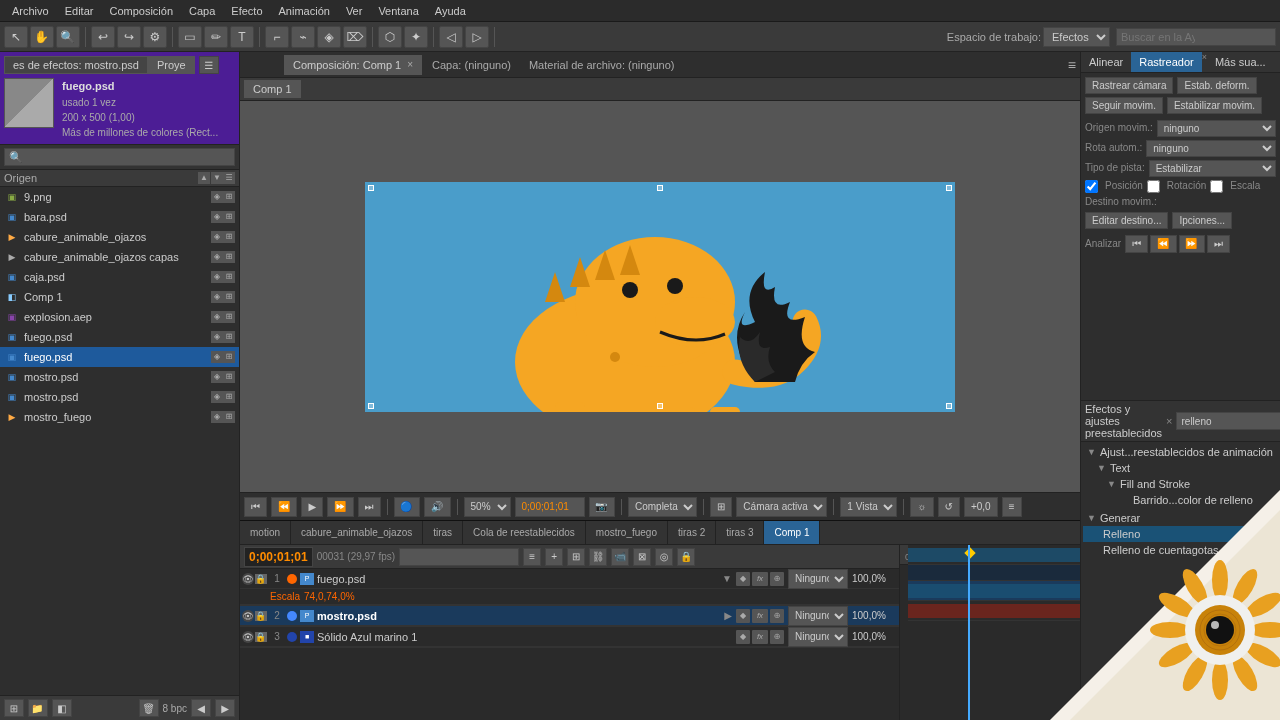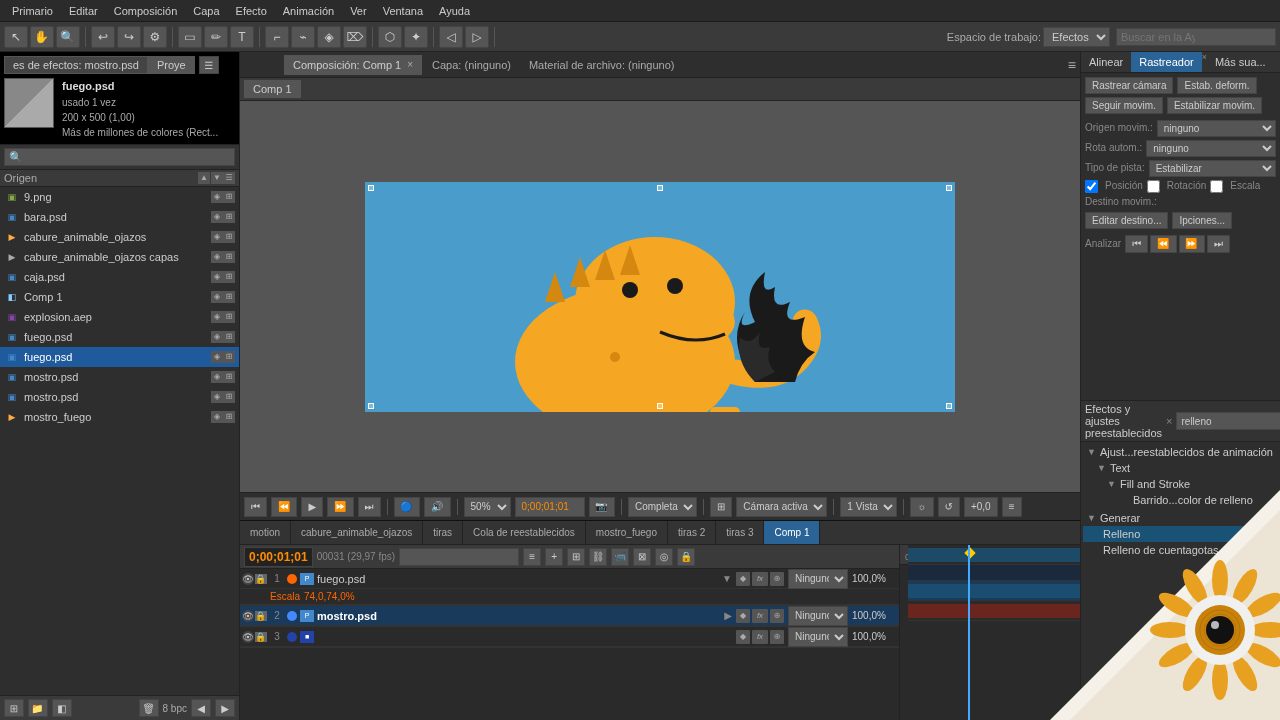--- a/index.html
+++ b/index.html
@@ -17,21 +17,21 @@
     #workspace-select { background: #555; border: 1px solid #444; color: #ccc; font-size: 11px; padding: 2px 4px; margin-right: 4px; }
     #search-help { background: #555; border: 1px solid #444; color: #ccc; font-size: 11px; padding: 2px 80px 2px 4px; width: 160px; }
 
     
     #main { display: flex; height: calc(720px - 52px); }
 
     
     #left-panel { width: 240px; background: #2e2e2e; border-right: 1px solid #222; display: flex; flex-direction: column; flex-shrink: 0; }
 
     
-    #project-top { background: #000000; padding: 4px; border-bottom: 1px solid #222; }
+    #project-top { background: #4c1d95; padding: 4px; border-bottom: 1px solid #222; }
     #project-tabs { display: flex; align-items: center; margin-bottom: 4px; }
     .project-tab { font-size: 11px; color: #ccc; padding: 2px 8px; cursor: pointer; background: #444; border: 1px solid #555; }
     .project-tab.active { background: #555; }
     #project-preview { display: flex; gap: 8px; align-items: flex-start; }
     #preview-thumb { width: 50px; height: 50px; background: #888; border: 1px solid #555; flex-shrink: 0; }
     #project-info { font-size: 10px; color: #aaa; line-height: 1.5; }
     #project-info .filename { color: #ddd; font-weight: bold; font-size: 11px; }
 
     
     #project-search { padding: 3px 4px; background: #333; border-bottom: 1px solid #222; }
@@ -137,21 +137,21 @@
     ::-webkit-scrollbar { width: 8px; height: 8px; }
     ::-webkit-scrollbar-track { background: #2a2a2a; }
     ::-webkit-scrollbar-thumb { background: #555; border-radius: 2px; }
     .icon-circle { width: 12px; height: 12px; border-radius: 50%; background: #666; display: flex; align-items: center; justify-content: center; font-size: 7px; color: #ccc; }
     .icon-sq { width: 12px; height: 10px; background: #666; display: flex; align-items: center; justify-content: center; font-size: 7px; color: #ccc; }
   </style>
 </head>
 <body>
 
 <div id="menubar">
-  <span>Primario</span>
+  <span>Archivo</span>
   <span>Editar</span>
   <span>Composición</span>
   <span>Capa</span>
   <span>Efecto</span>
   <span>Animación</span>
   <span>Ver</span>
   <span>Ventana</span>
   <span>Ayuda</span>
 </div>
 
@@ -501,20 +501,21 @@
 
             <div style="border-bottom:1px solid #333;">
               <div class="tl-layer" style="height:20px;display:flex;align-items:center;padding:0 2px;">
                 <div style="display:flex;align-items:center;gap:1px;flex-shrink:0;">
                   <div class="icon-circle" style="background:#444;color:#ccc;font-size:9px;">👁</div>
                   <div class="icon-sq" style="font-size:9px;color:#888;">🔒</div>
                 </div>
                 <div class="tl-layer-num">3</div>
                 <div style="width:10px;height:10px;background:#2244aa;border-radius:50%;margin-right:3px;flex-shrink:0;"></div>
                 <div style="width:14px;height:12px;background:#2244aa;margin-right:3px;flex-shrink:0;font-size:7px;display:flex;align-items:center;justify-content:center;color:#fff;">■</div>
+                <span class="tl-layer-name">Sólido Azul marino 1</span>
                 <div style="margin-left:auto;display:flex;gap:2px;align-items:center;">
                   <div class="tl-ctrl">◆</div>
                   <div class="tl-ctrl" style="width:16px;font-style:italic;color:#aaa;">fx</div>
                   <div class="tl-ctrl">⊕</div>
                 </div>
                 <select class="vc-select" style="width:60px;font-size:10px;margin-left:4px;">
                   <option>Ninguno</option>
                 </select>
                 <span style="font-size:10px;color:#ccc;margin-left:4px;width:45px;">100,0%</span>
               </div>

